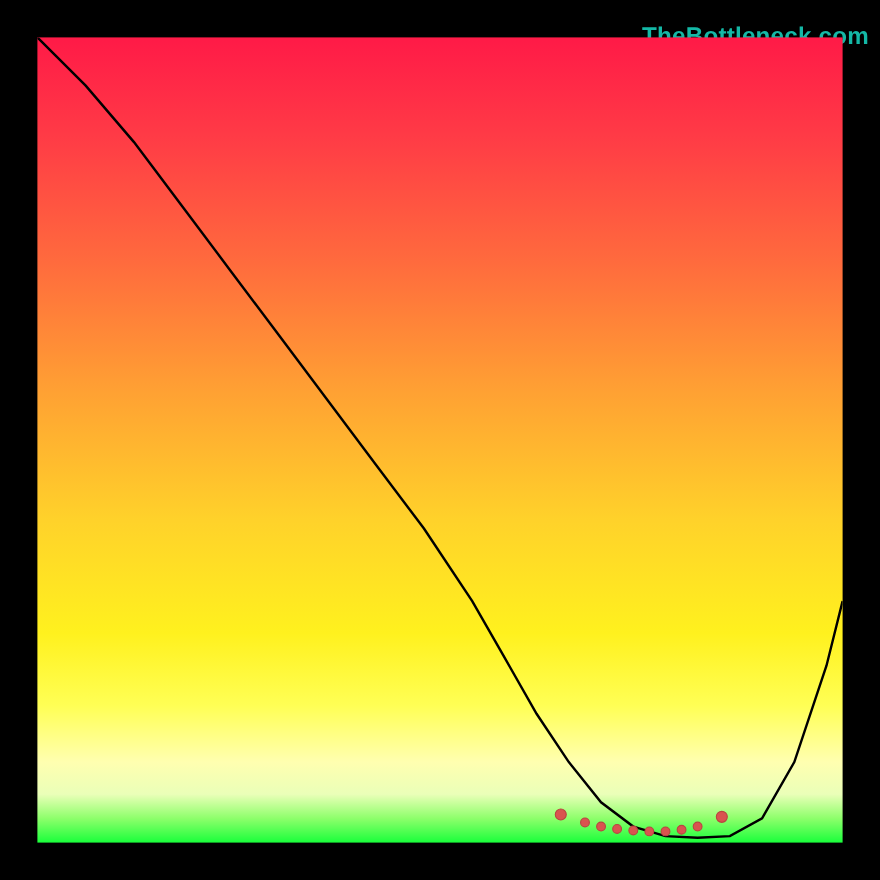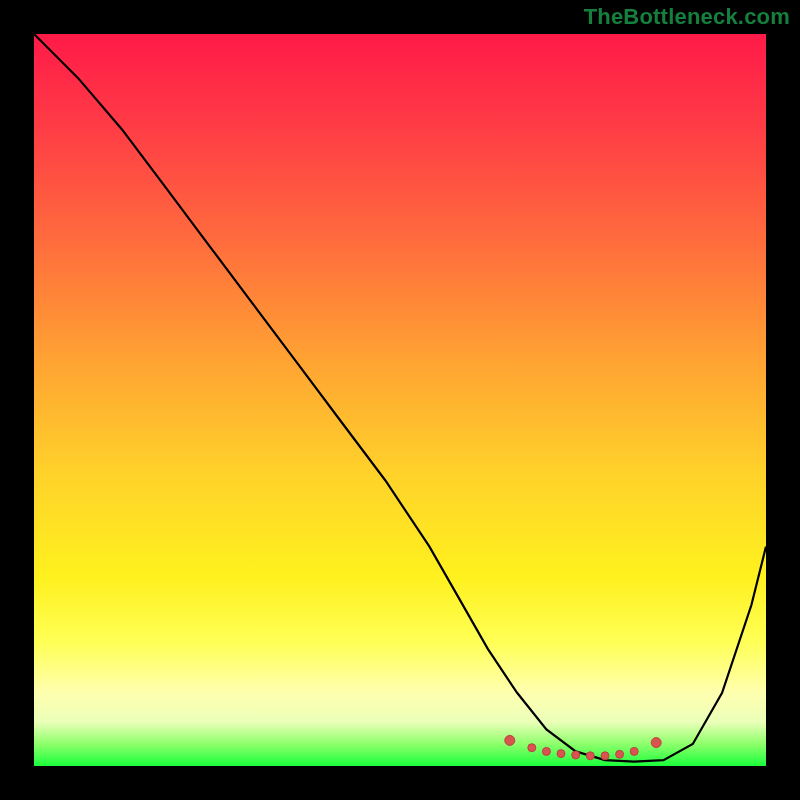--- a/index.html
+++ b/index.html
@@ -12,23 +12,23 @@
     overflow: hidden;
   }
   .stage {
     position: relative;
     width: 800px;
     height: 800px;
     background: #000;
   }
   .watermark {
     position: absolute;
-    top: 4px;
+    top: 20px;
     right: 10px;
-    color: #15803d;
+    color: #14b8a6;
     font-size: 22px;
     font-weight: 600;
     letter-spacing: 0.2px;
     user-select: none;
   }
   
   .plot {
     position: absolute;
     left: 34px;
     top: 34px;

